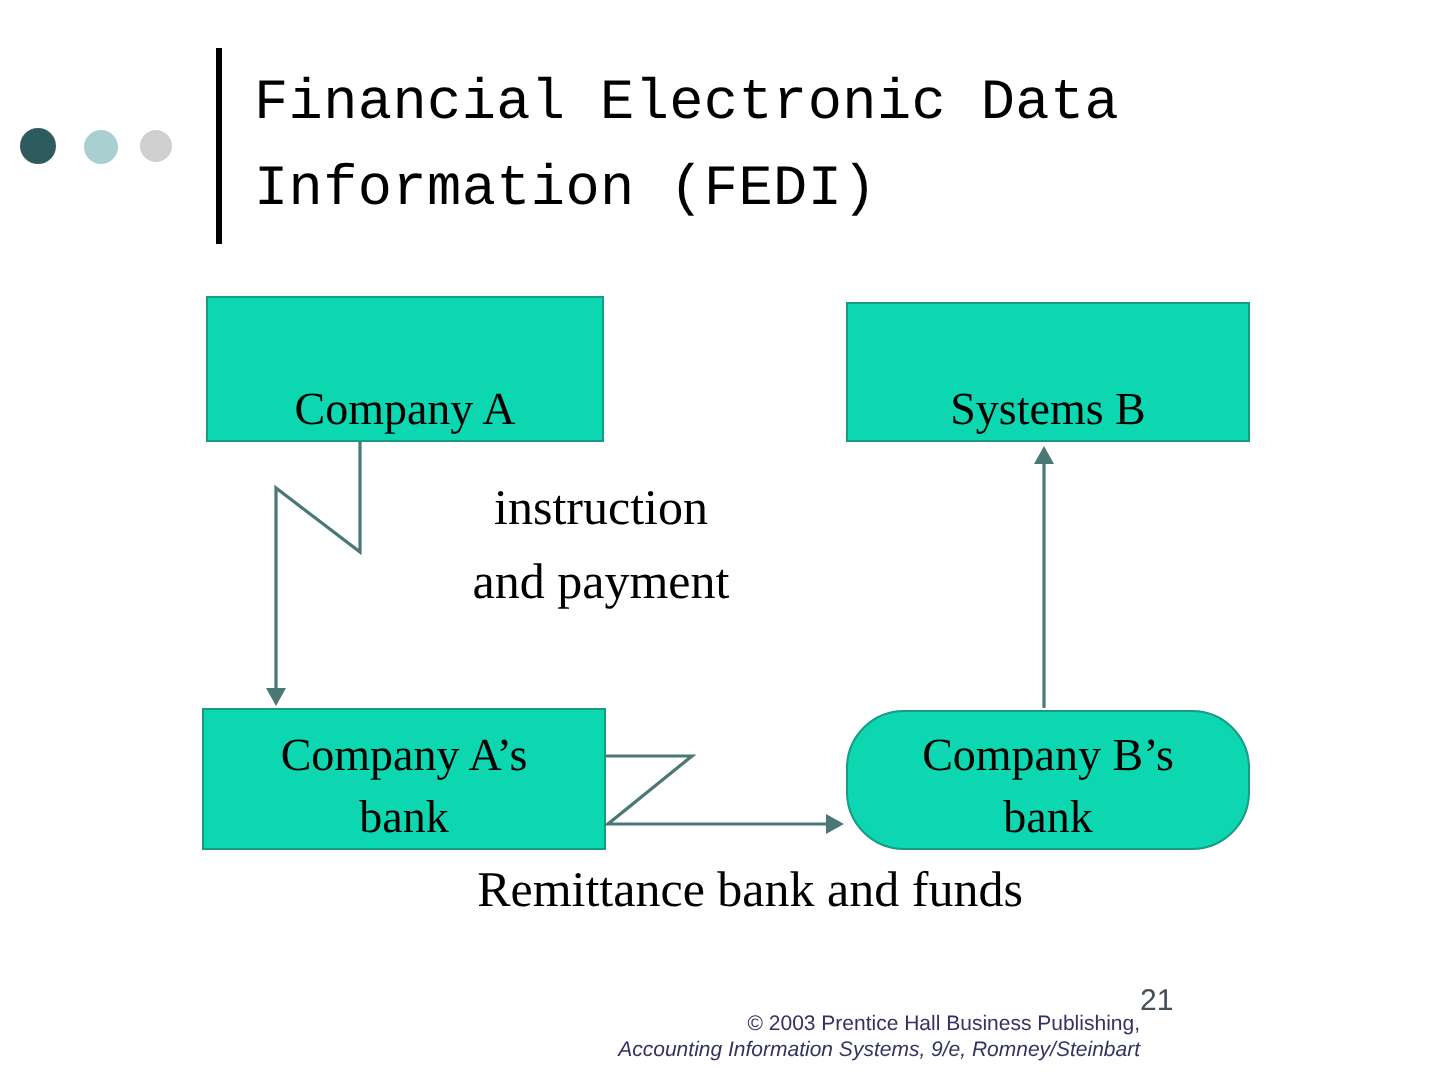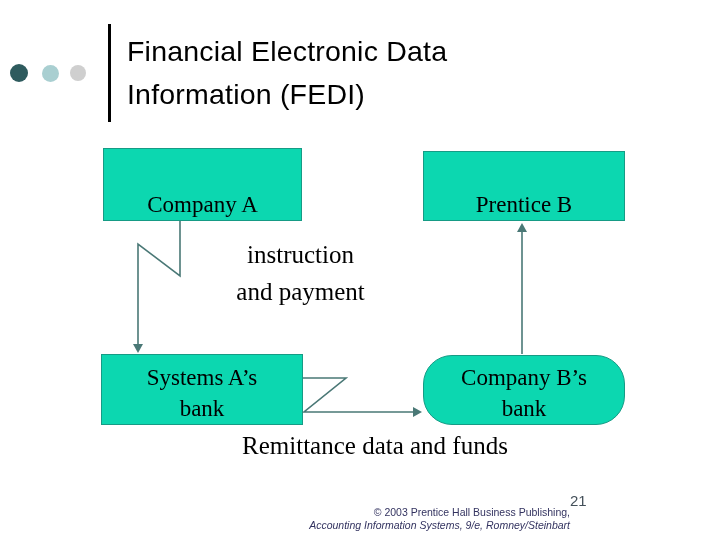--- a/index.html
+++ b/index.html
@@ -14,21 +14,21 @@
 
   
   .dot { position: absolute; border-radius: 50%; }
   .dot-1 { left: 10px;  top: 64px; width: 18px; height: 18px; background: #2E5B5E; }
   .dot-2 { left: 42px;  top: 65px; width: 17px; height: 17px; background: #A9CFD1; }
   .dot-3 { left: 70px;  top: 65px; width: 16px; height: 16px; background: #CFCFCF; }
   .title-bar { left: 108px; top: 24px; width: 3px; height: 98px; background: #000000; }
 
   .slide-title {
     left: 127px; top: 30px; width: 575px;
-    font-family: Liberation Sans, sans-serif;
+    font-family: Liberation Mono, monospace;
     font-size: 28.5px; line-height: 43px;
     color: #000000; letter-spacing: 0.2px;
   }
 
   
   .dbox {
     position: absolute;
     background: #0CD7B0;
     border: 1.5px solid #169B85;
     box-sizing: border-box;
@@ -77,36 +77,36 @@
 
 <div class="abs slide-title">
   <div>Financial Electronic Data</div>
   <div>Information (FEDI)</div>
 </div>
 
 <div class="dbox box-company-a">
   <div>Company A</div>
 </div>
 <div class="dbox box-company-b">
-  <div>Prentice B</div>
+  <div>Systems B</div>
 </div>
 <div class="dbox box-bank-a">
-  <div>Systems A’s</div>
+  <div>Company A’s</div>
   <div>bank</div>
 </div>
 <div class="dbox box-bank-b">
   <div>Company B’s</div>
   <div>bank</div>
 </div>
 
 <div class="flow-label label-payment">
   <div>instruction</div>
   <div>and payment</div>
 </div>
-<div class="flow-label label-funds">Remittance data and funds</div>
+<div class="flow-label label-funds">Remittance bank and funds</div>
 
 <svg class="abs connector-layer" width="720" height="540" viewBox="0 0 720 540" xmlns="http://www.w3.org/2000/svg">
 
   <g>
     <polyline points="180,221 180,276 138,244 138,346" fill="none" stroke="#4A7876" stroke-width="1.6"></polyline>
     <polygon points="133,344 143,344 138,353" fill="#4A7876"></polygon>
   </g>
 
   <g>
     <polyline points="303,378 346,378 304,412 415,412" fill="none" stroke="#4A7876" stroke-width="1.6"></polyline>

